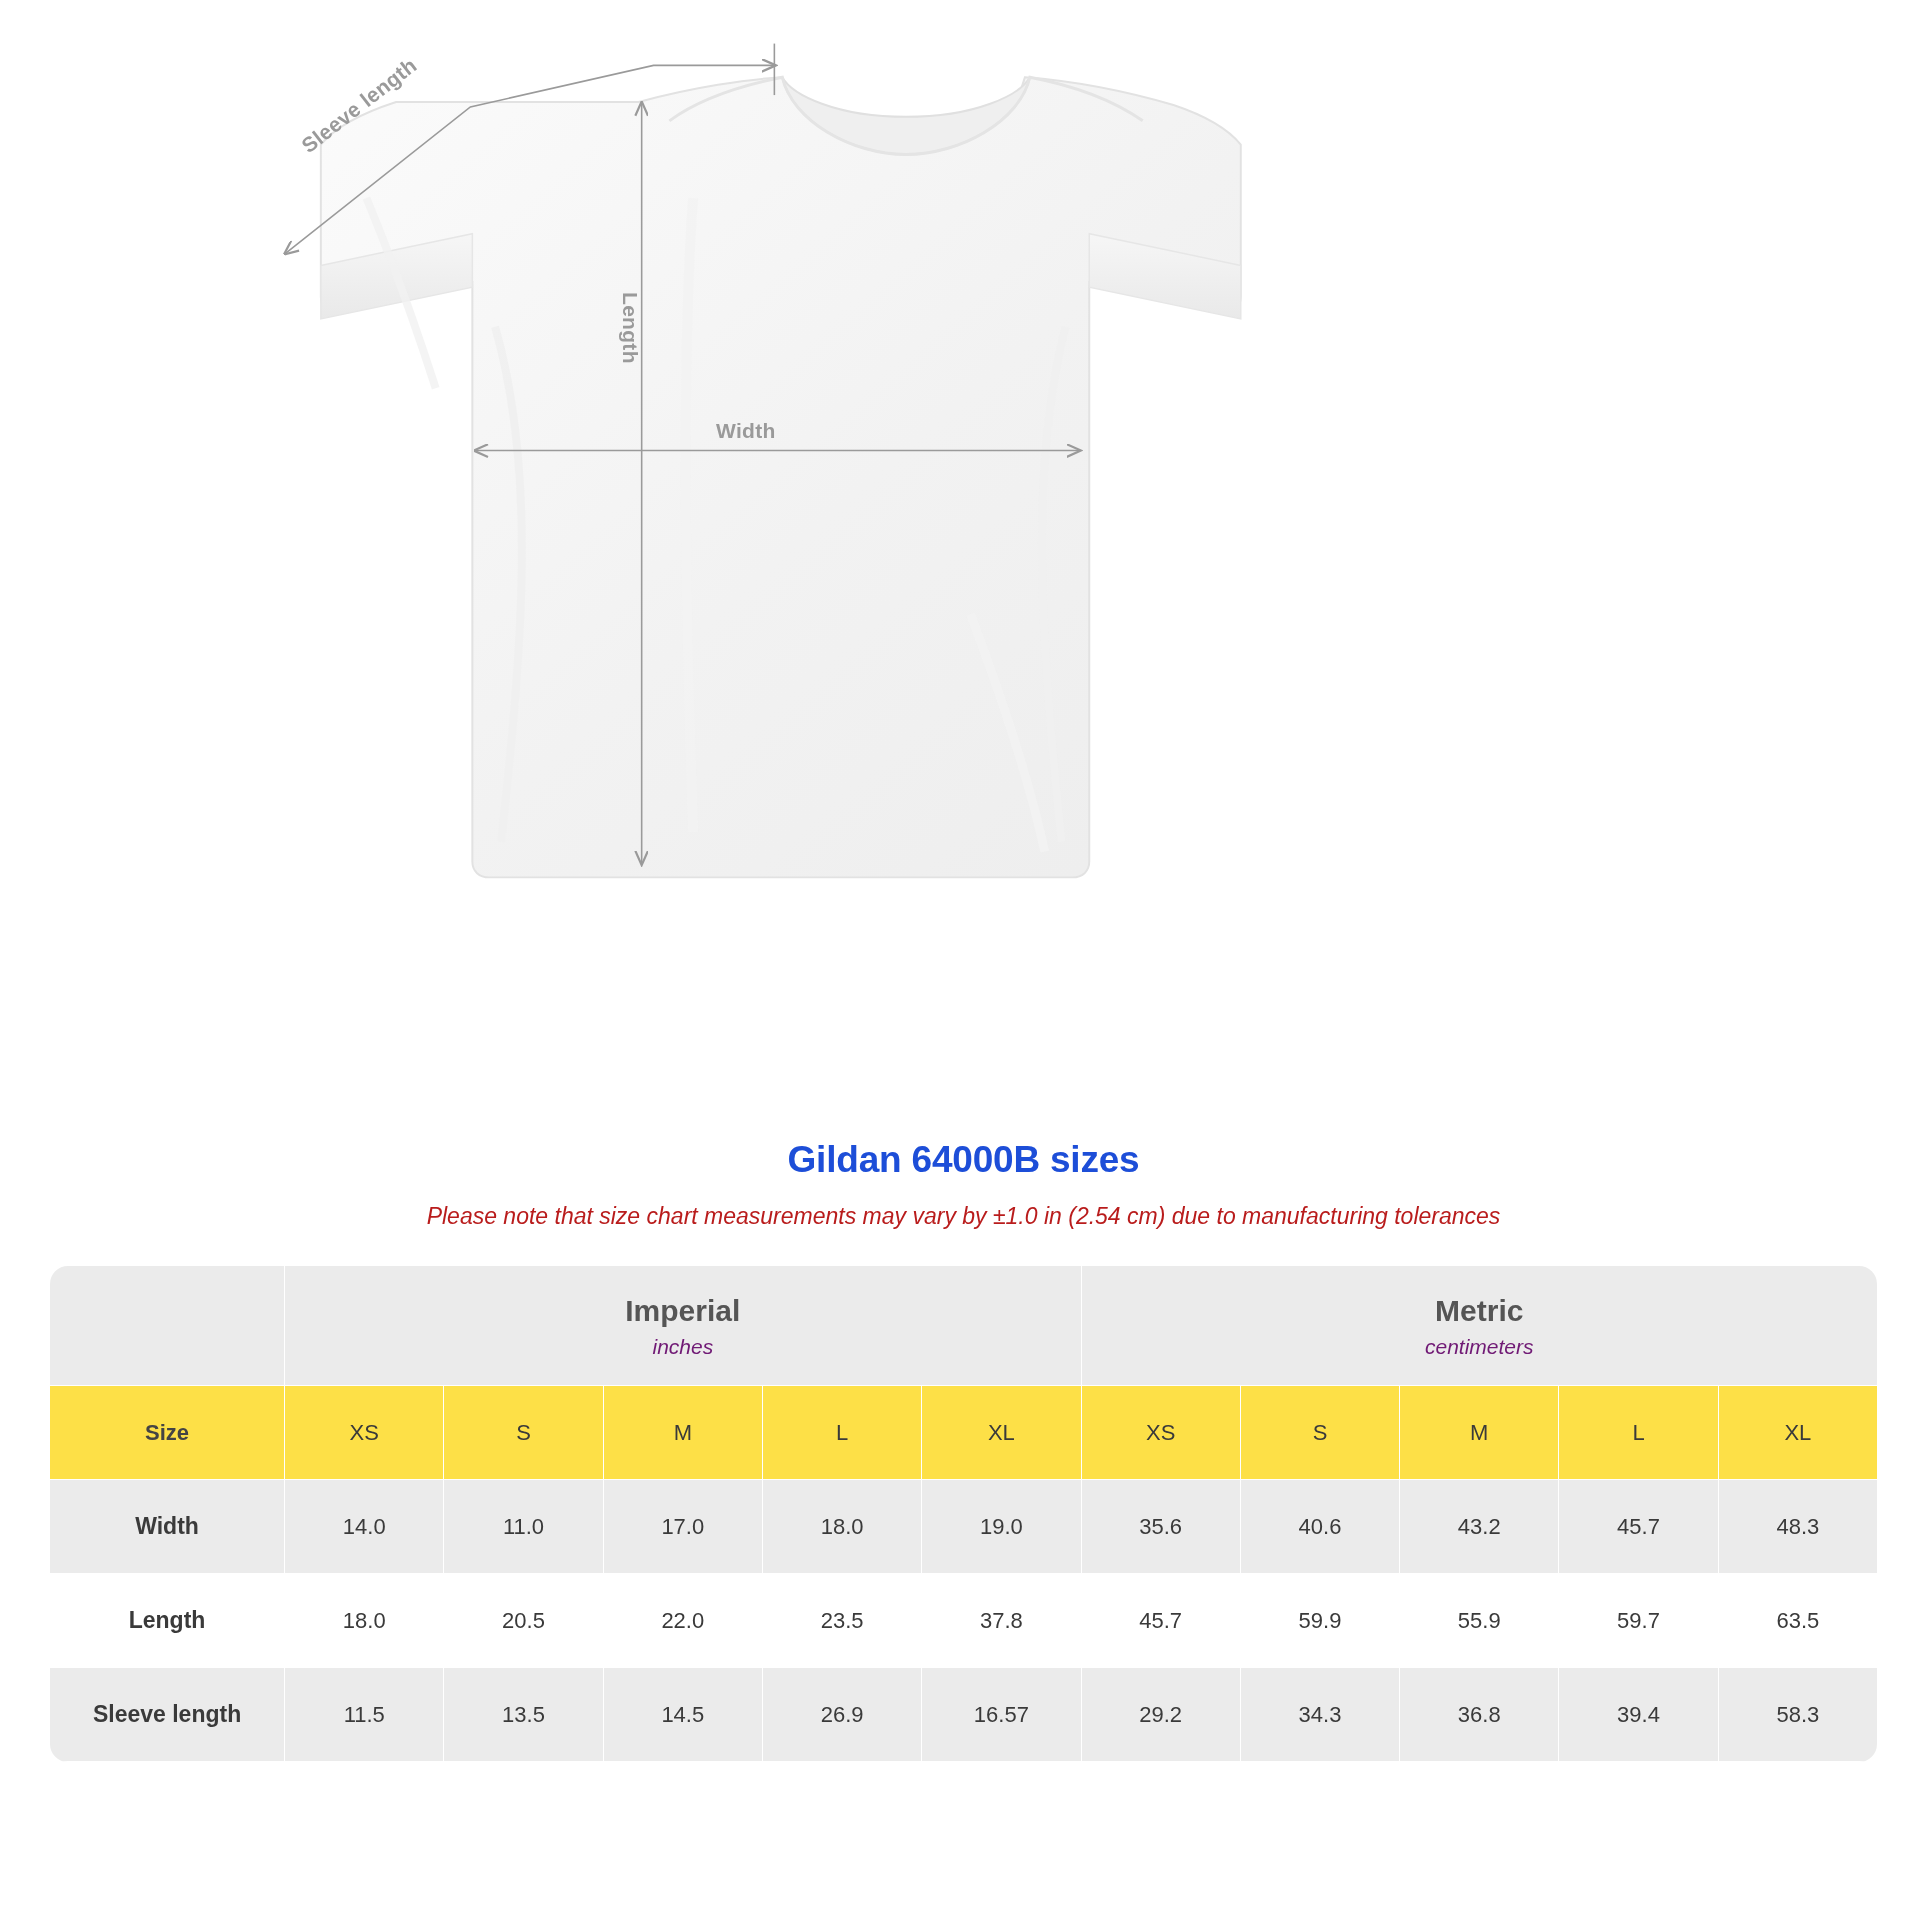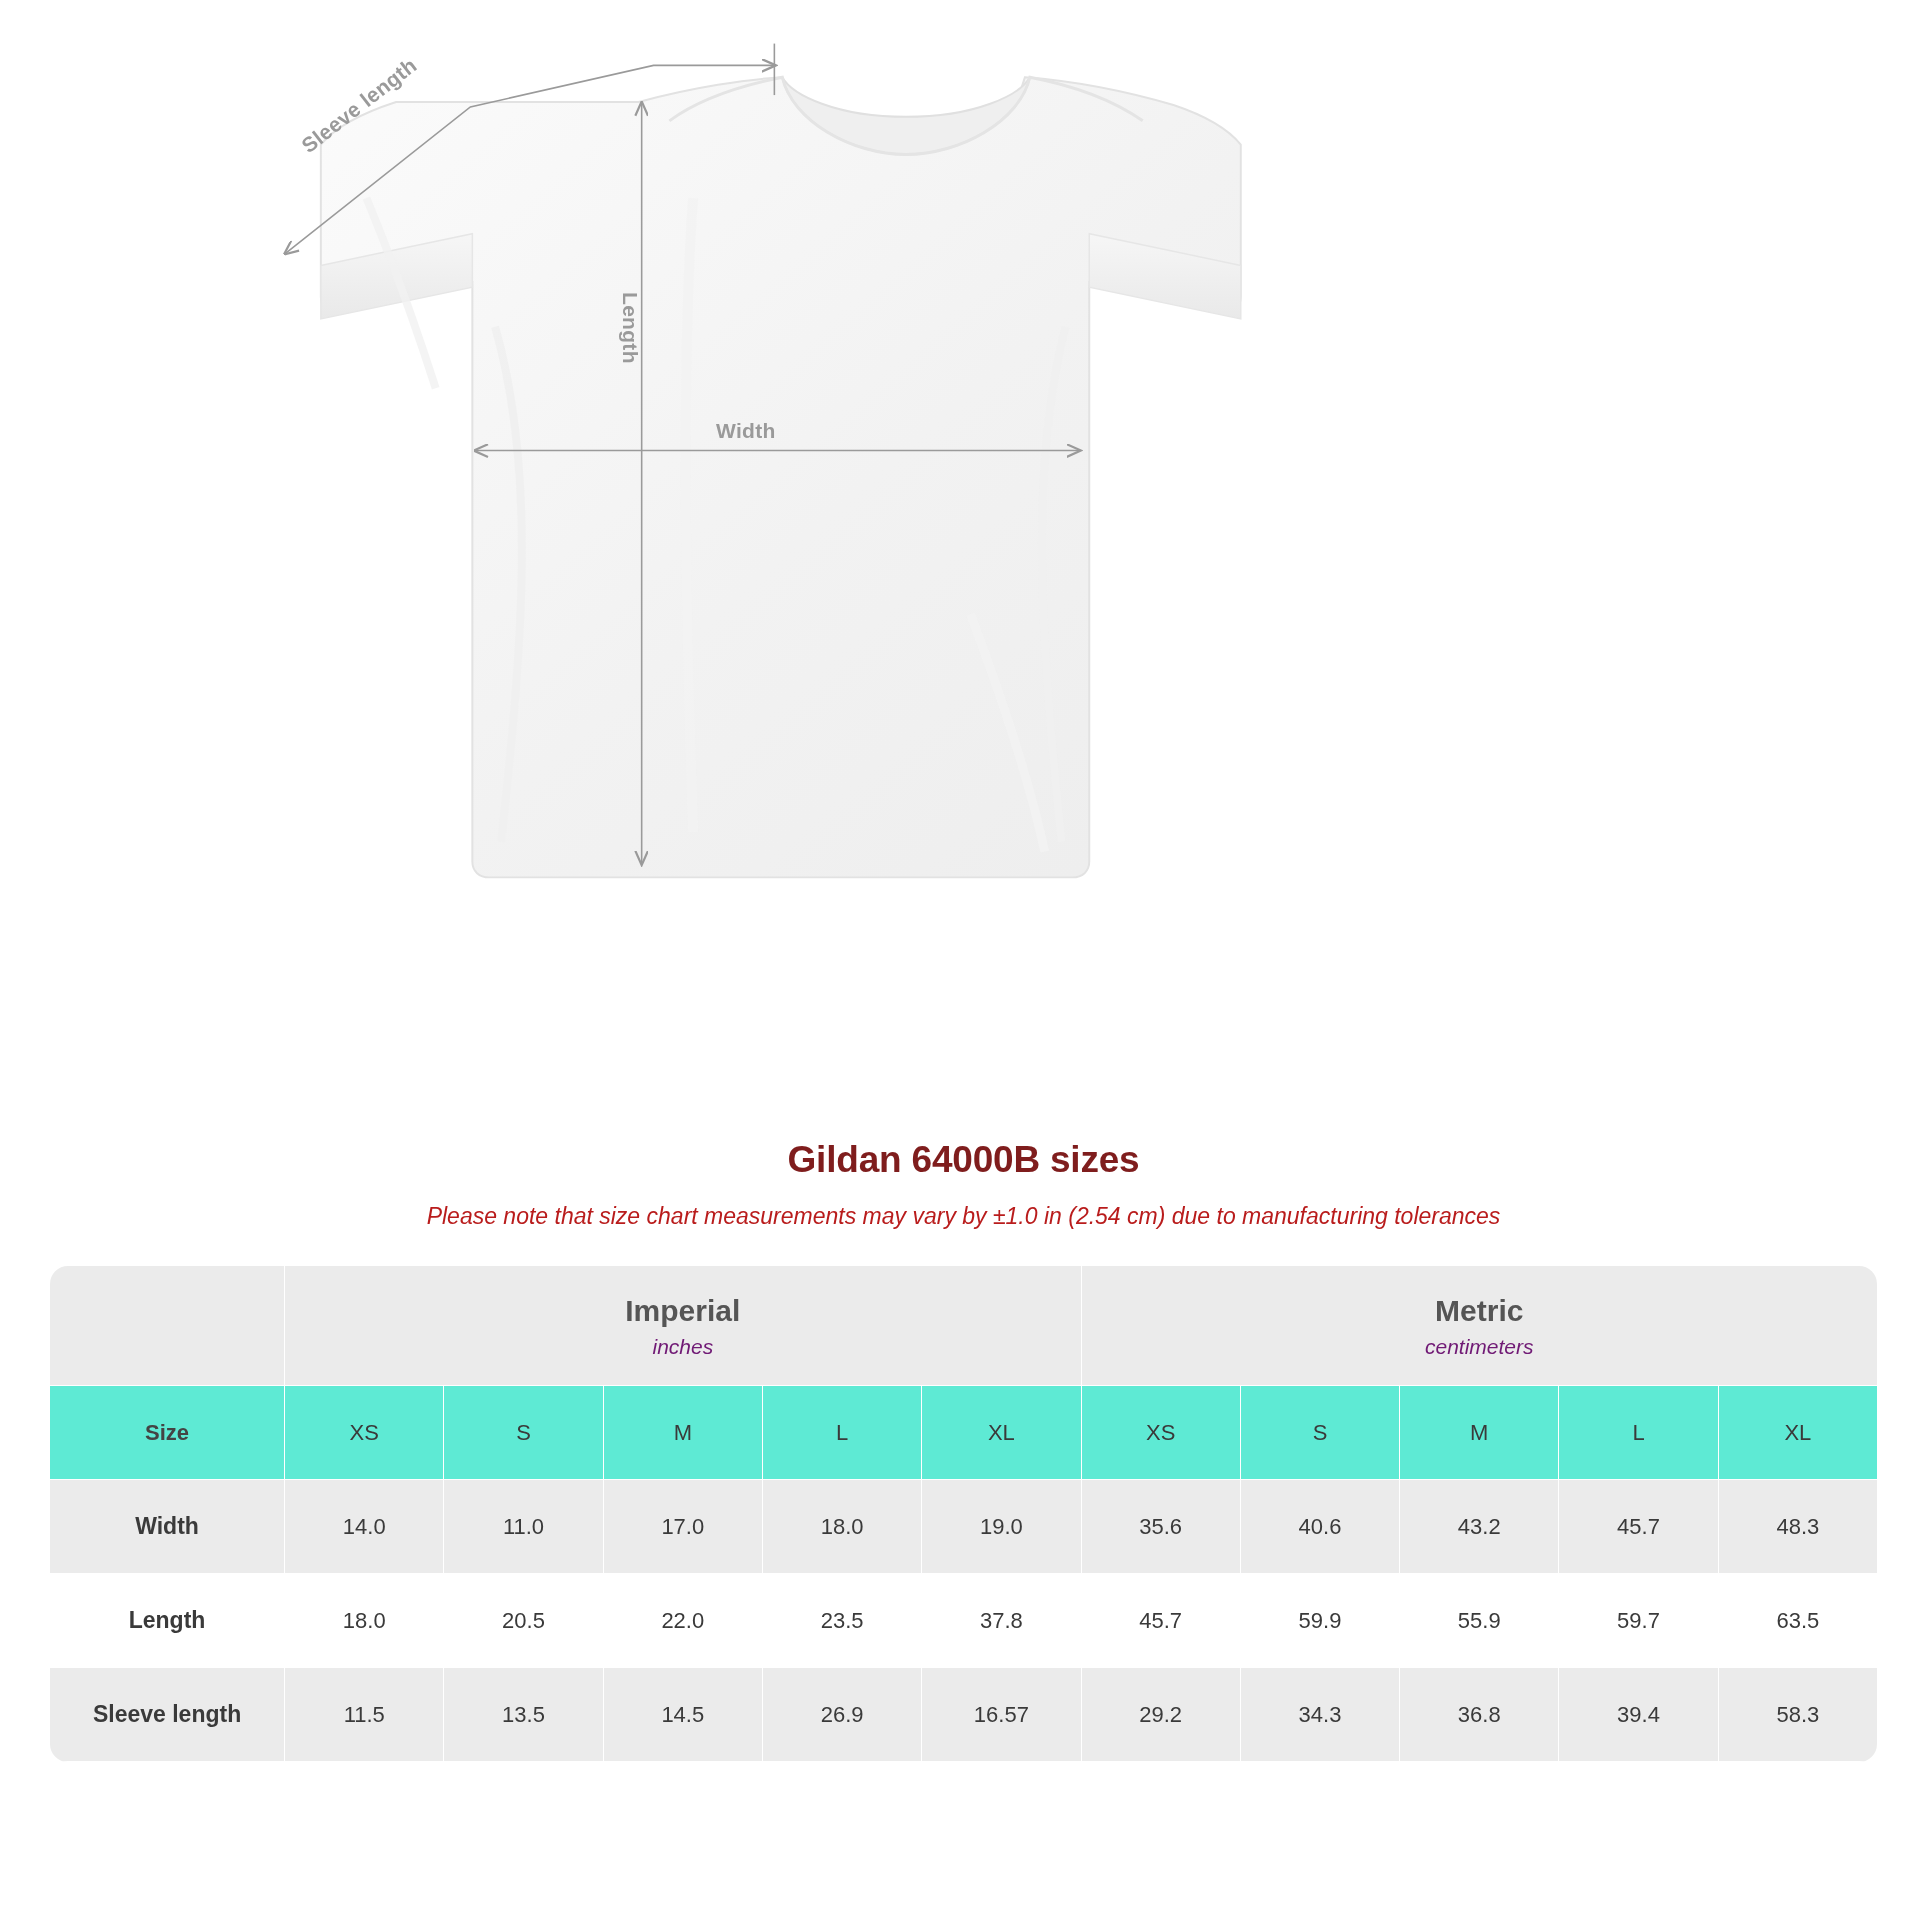--- a/index.html
+++ b/index.html
@@ -58,21 +58,21 @@
   }
 
   
   .title-block {
     text-align: center;
     margin-top: 20px;
   }
   .chart-title {
     font-size: 37px;
     font-weight: bold;
-    color: #7f1d1d;
+    color: #1d4ed8;
     margin: 0;
     letter-spacing: -0.2px;
   }
   .chart-note {
     font-size: 23px;
     font-style: italic;
     color: #b91c1c;
     margin-top: 22px;
   }
 
@@ -108,21 +108,21 @@
     color: #555555;
     line-height: 1.2;
   }
   .unit-sub {
     font-size: 21px;
     font-style: italic;
     color: #701a75;
     margin-top: 6px;
   }
   .head-row td {
-    background: #5eead4;
+    background: #fde047;
     height: 91px;
     color: #5d5d5d;
     font-size: 23px;
   }
   .head-row td.rowhead {
     font-weight: bold;
     color: #444444;
   }
   .data-row td {
     height: 91px;

